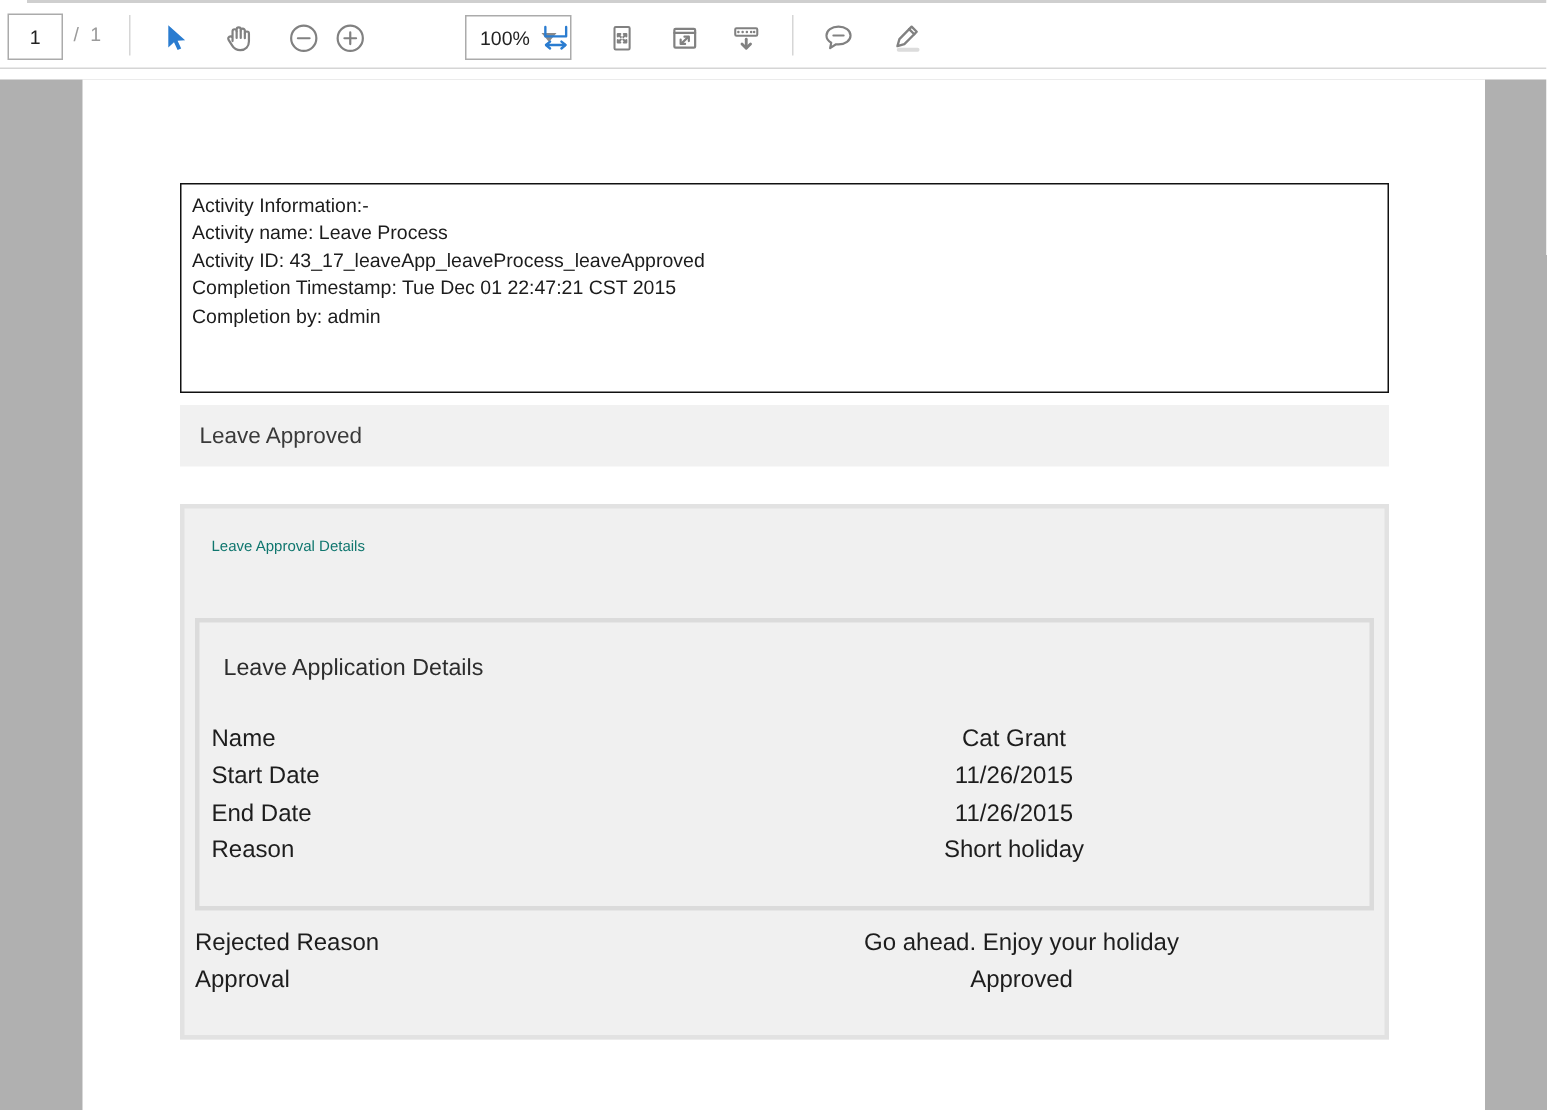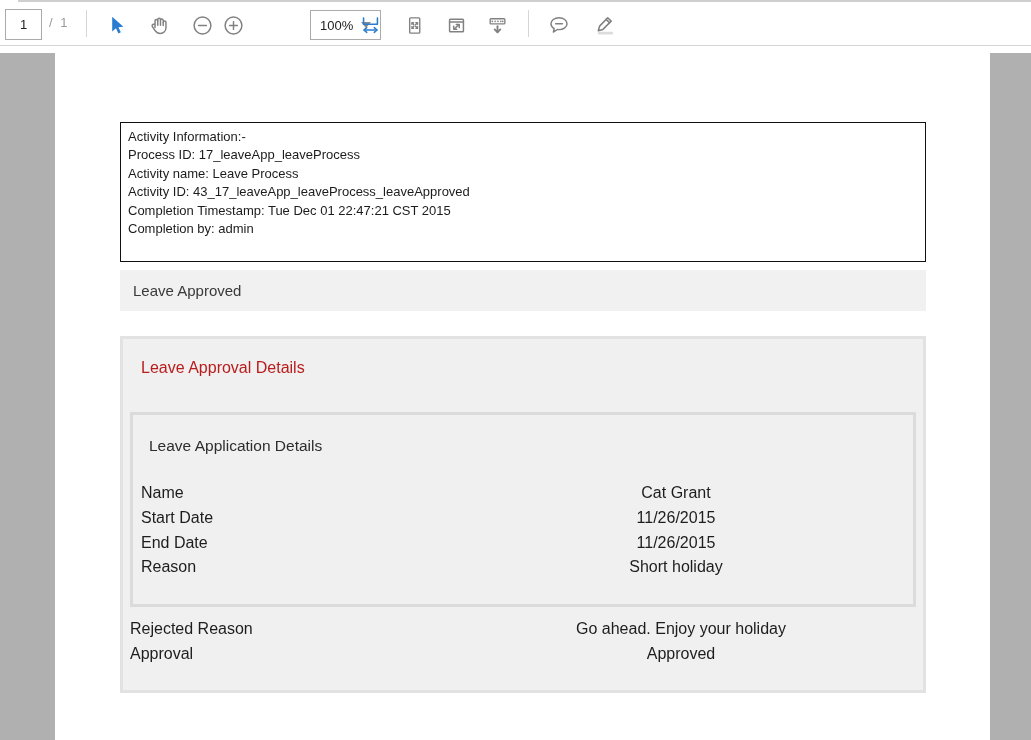--- a/index.html
+++ b/index.html
@@ -70,21 +70,21 @@
     font-size:15px; color:#3a3a3a;
   }
   .band span { padding-left:13px; }
 
   
   .panel-outer {
     position:absolute; left:65px; top:283px; width:806px; height:357px;
     background:#f0f0f0; border:3px solid #e2e2e2;
   }
   .panel-outer-title {
-    position:absolute; left:18px; top:20px; font-size:16px; color:#b91c1c;
+    position:absolute; left:18px; top:20px; font-size:10px; color:#0f766e;
   }
 
   
   .panel-inner {
     position:absolute; left:7px; top:73px; width:786px; height:195px;
     background:#f0f0f0; border:3px solid #dbdbdb;
   }
   .panel-inner-title {
     position:absolute; left:16px; top:22px; font-size:15.5px; color:#2d2d2d;
   }
@@ -211,21 +211,20 @@
       </svg>
     </span>
   </button>
 </div>
 
 <div class="viewer">
   <div class="sheet">
 
     <div class="activity-box">
       <div>Activity Information:-</div>
-      <div>Process ID: 17_leaveApp_leaveProcess</div>
       <div>Activity name: Leave Process</div>
       <div>Activity ID: 43_17_leaveApp_leaveProcess_leaveApproved</div>
       <div>Completion Timestamp: Tue Dec 01 22:47:21 CST 2015</div>
       <div>Completion by: admin</div>
     </div>
 
     <div class="band">
       <span>Leave Approved</span>
     </div>
 

